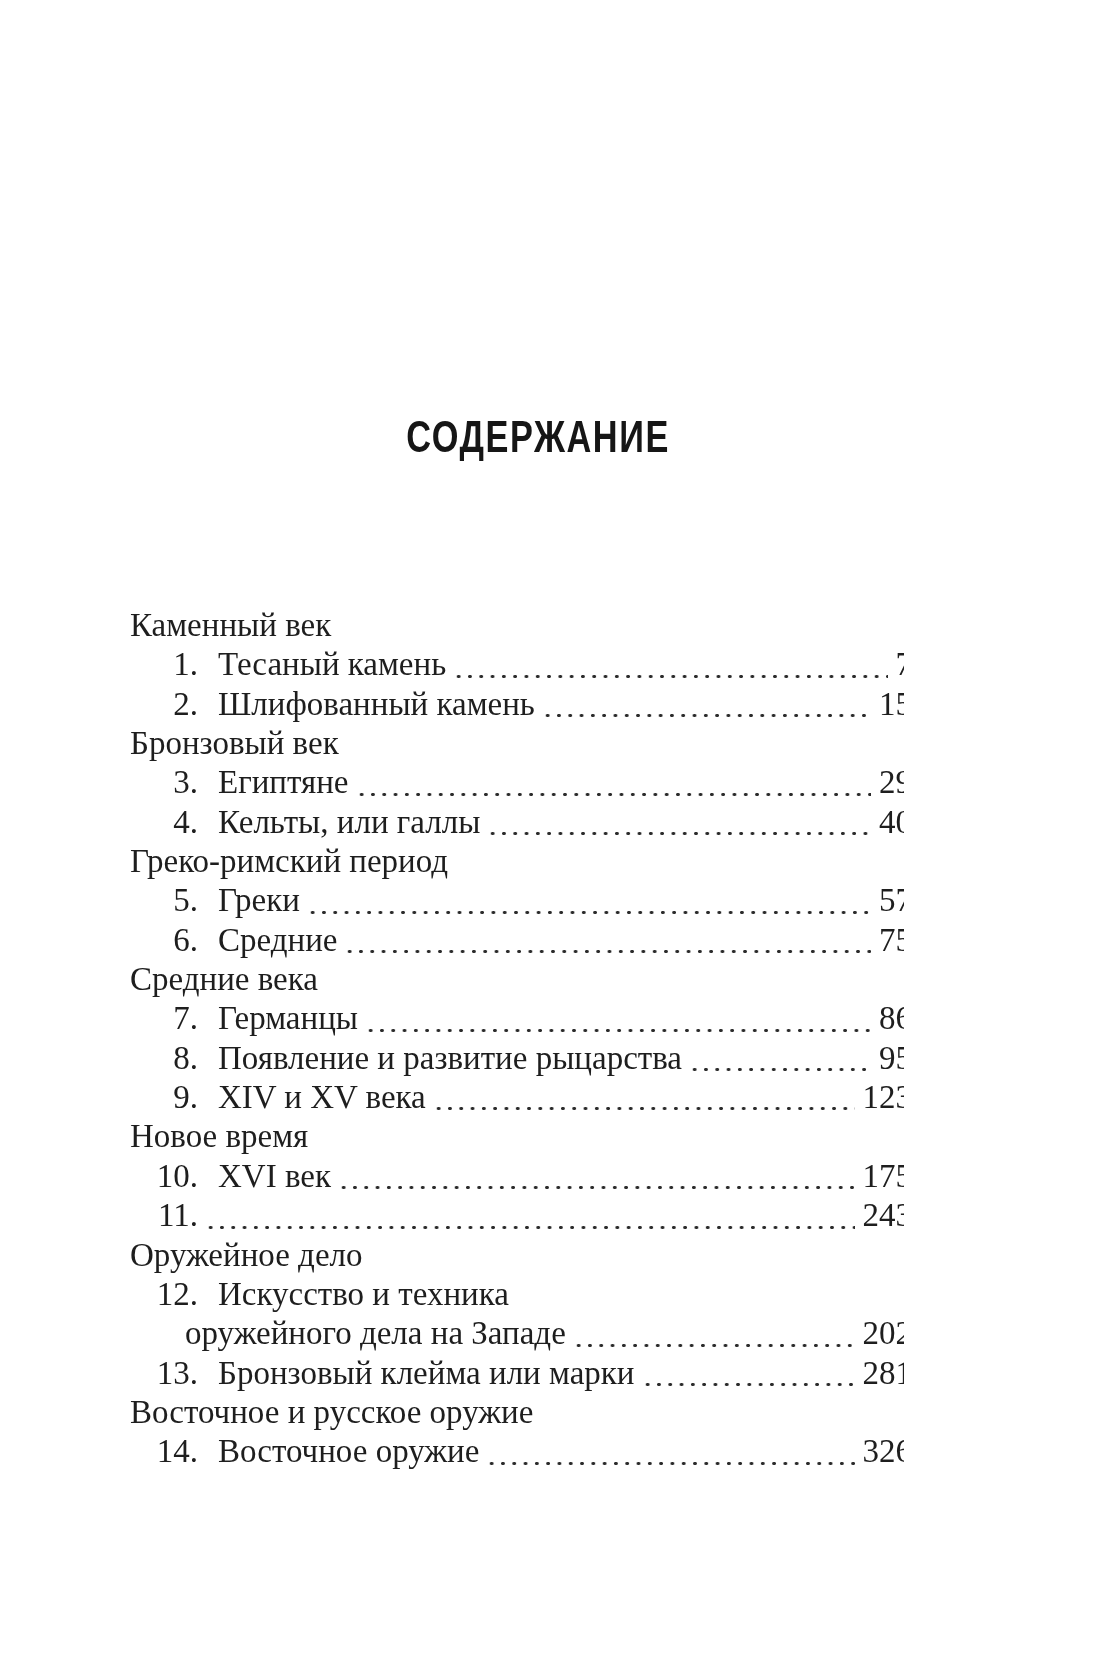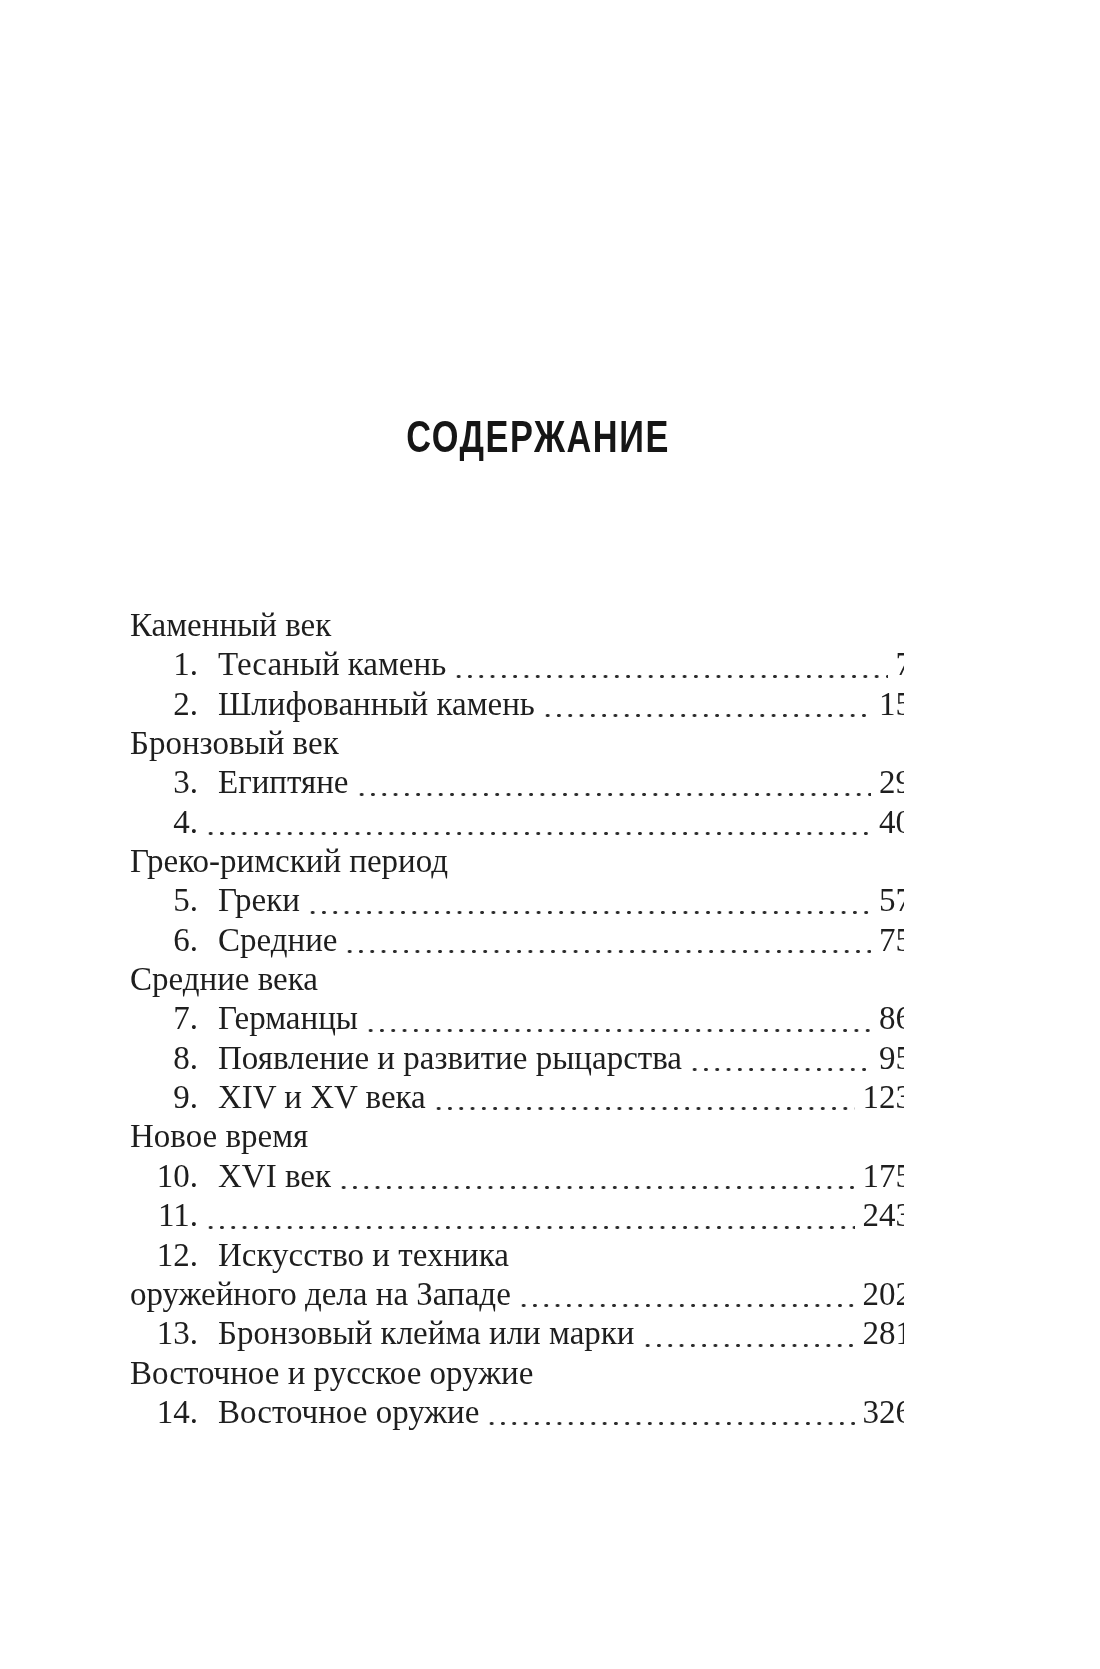--- a/index.html
+++ b/index.html
@@ -43,21 +43,21 @@
     line-height: 39.35px;
     white-space: nowrap;
   }
   .row .num {
     flex: none;
     width: 68px;
     text-align: right;
   }
   .row .label { flex: none; }
   .row.item .label { margin-left: 20px; }
-  .row.cont .label { }
+  .row.cont .label { margin-left: 55px; }
   .leader {
     flex: 1 1 auto;
     align-self: stretch;
     margin-left: 7px;
     margin-right: 8px;
     background-image: radial-gradient(circle, #2b2b2b 1.6px, transparent 1.9px);
     background-size: 11.3px 5px;
     background-repeat: repeat-x;
     background-position: left bottom 6px;
   }
@@ -99,20 +99,21 @@
 
     <div class="row item">
       <span class="num">3.</span>
       <span class="label">Египтяне</span>
       <span class="leader"></span>
       <span class="pagenum">29</span>
     </div>
 
     <div class="row item">
       <span class="num">4.</span>
+      <span class="label">Кельты, или галлы</span>
       <span class="leader"></span>
       <span class="pagenum">40</span>
     </div>
 
     <div class="row section">
       <span class="label">Греко-римский период</span>
     </div>
 
     <div class="row item">
       <span class="num">5.</span>
@@ -163,20 +164,23 @@
       <span class="leader"></span>
       <span class="pagenum">175</span>
     </div>
 
     <div class="row item">
       <span class="num">11.</span>
       <span class="leader"></span>
       <span class="pagenum">243</span>
     </div>
 
+    <div class="row section">
+      <span class="label">Оружейное дело</span>
+    </div>
 
     <div class="row item">
       <span class="num">12.</span>
       <span class="label">Искусство и техника</span>
     </div>
 
     <div class="row cont">
       <span class="label">оружейного дела на Западе</span>
       <span class="leader"></span>
       <span class="pagenum">202</span>

